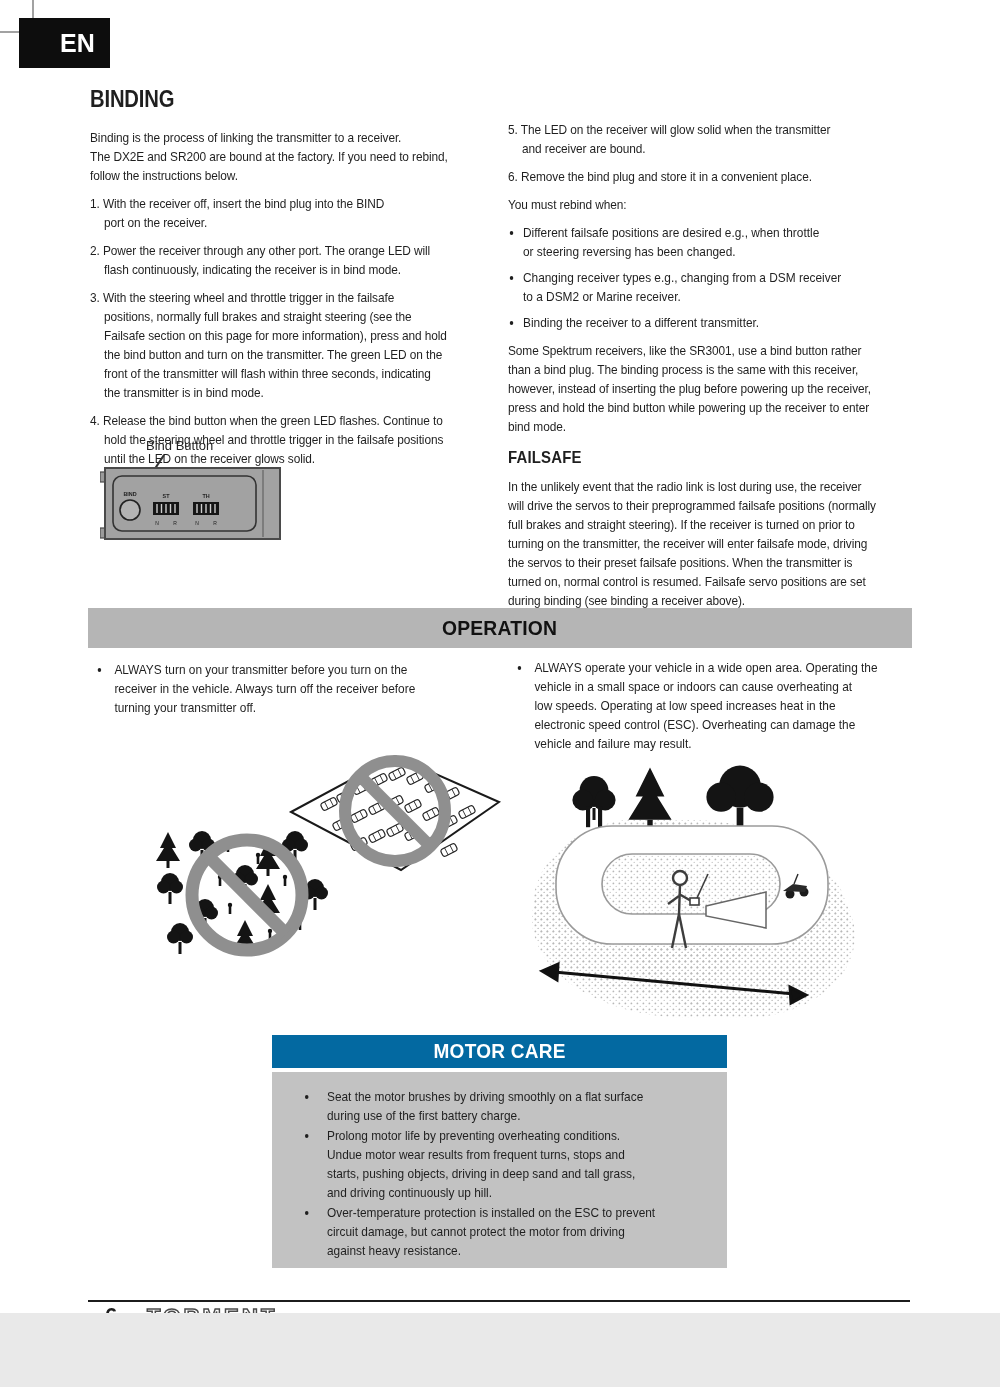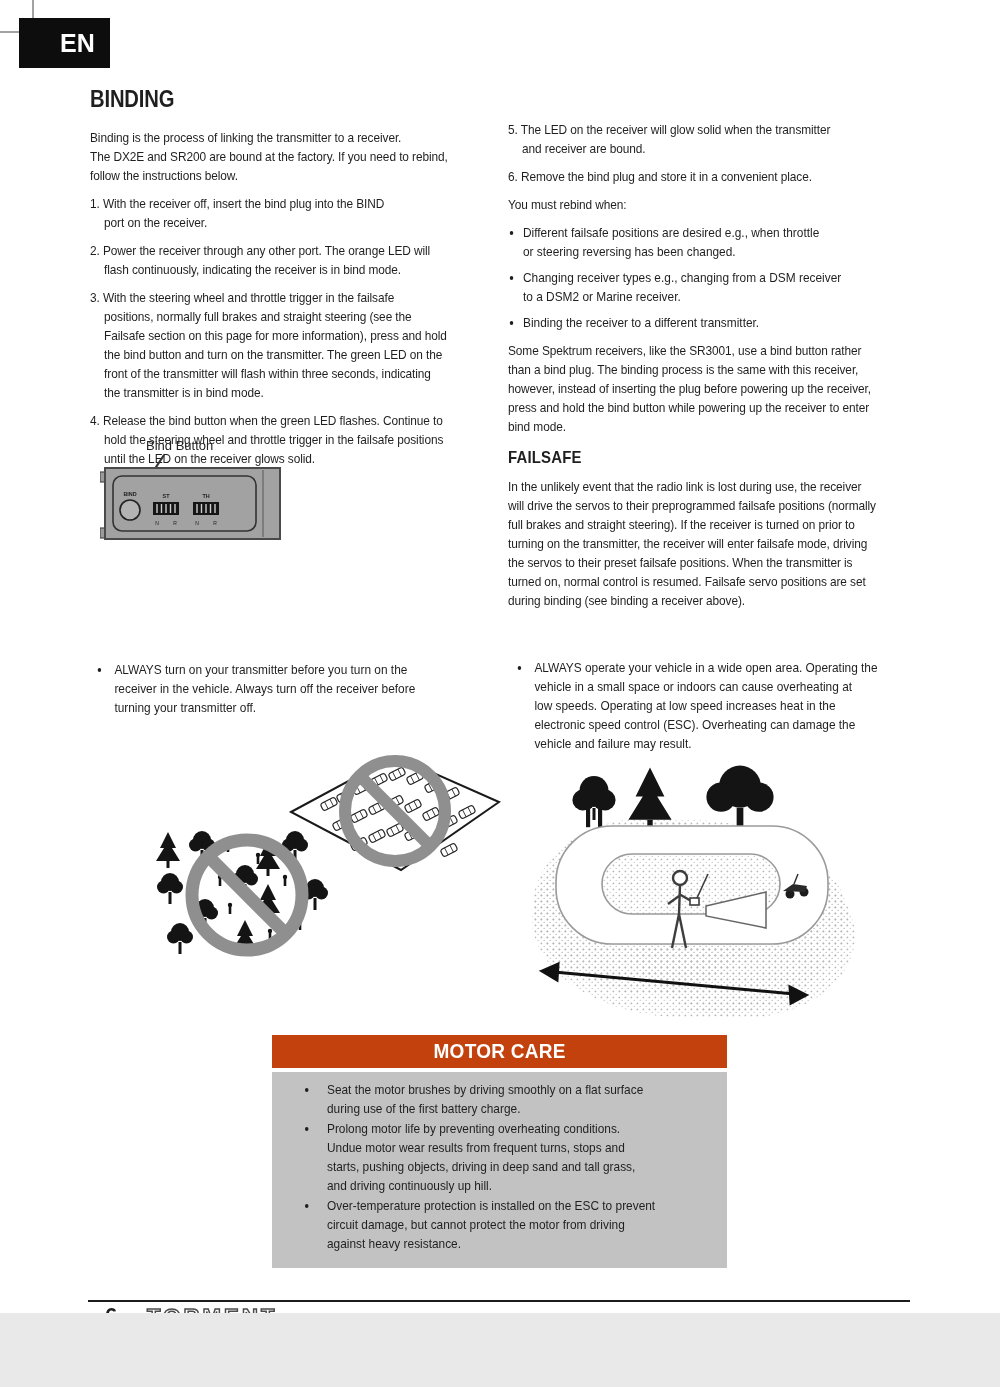--- a/index.html
+++ b/index.html
@@ -23,23 +23,23 @@
   ul.dots li{white-space:pre-line;margin-bottom:7px;font-size:13.5px;line-height:19px;}
   
   .op-bar{left:88px;top:608px;width:824px;height:40px;background:#b5b5b5;display:flex;align-items:center;justify-content:center;}
   .bar-title{font-size:21px;font-weight:bold;color:#111;transform:scaleX(0.92);letter-spacing:0.2px;}
   .op-col-l{left:88px;top:660px;width:448px;}
   .op-col-r{left:508px;top:658px;width:464px;}
   ul.op{margin:0;padding-left:26px;list-style:disc;}
   ul.op li{white-space:pre-line;font-size:13.5px;line-height:19px;padding-left:4px;}
   
   .mc{left:272px;top:1035px;width:455px;}
-  .mc-header{height:33px;background:#c2410c;color:#fff;display:flex;align-items:center;justify-content:center;margin-bottom:4px;}
+  .mc-header{height:33px;background:#0369a1;color:#fff;display:flex;align-items:center;justify-content:center;margin-bottom:4px;}
   .mc-title{font-size:20px;font-weight:bold;transform:scaleX(0.95);letter-spacing:0.3px;}
-  .mc-body{background:#c2c2c2;height:196px;padding-top:8px;box-sizing:border-box;}
+  .mc-body{background:#c2c2c2;height:196px;padding-top:15px;box-sizing:border-box;}
   ul.mc-list{margin:0 0 0 18px;padding-left:32px;list-style:disc;width:478px;}
   ul.mc-list li{white-space:pre-line;font-size:13.5px;line-height:19px;padding-left:10px;margin-bottom:1px;}
   
   .footer-line{left:88px;top:1300px;width:822px;height:2px;background:#1c1c1c;}
   .page-num{left:105px;top:1303px;font-size:22px;font-weight:bold;}
   .brand{left:147px;top:1304px;font-size:21px;font-weight:bold;letter-spacing:3px;
          color:#ffffff;-webkit-text-stroke:1.4px #4a4a4a;text-stroke:1.4px #4a4a4a;transform:scaleX(1.05);transform-origin:0 0;}
   .watermark{left:390px;top:1242px;font-size:64px;font-family:cursive;color:#e2a48e;opacity:0.88;
              letter-spacing:1px;z-index:40;white-space:nowrap;}
   svg text{font-family:"Liberation Sans",sans-serif;}
@@ -141,20 +141,23 @@
     <h2 class="sub">FAILSAFE</h2>
     <p class="para body-text">In the unlikely event that the radio link is lost during use, the receiver
 will drive the servos to their preprogrammed failsafe positions (normally
 full brakes and straight steering). If the receiver is turned on prior to
 turning on the transmitter, the receiver will enter failsafe mode, driving
 the servos to their preset failsafe positions. When the transmitter is
 turned on, normal control is resumed. Failsafe servo positions are set
 during binding (see binding a receiver above).</p>
   </div>
 
+  <div class="abs op-bar">
+    <span class="bar-title">OPERATION</span>
+  </div>
   <div class="abs op-col-l cond">
     <ul class="op">
       <li>ALWAYS turn on your transmitter before you turn on the
 receiver in the vehicle. Always turn off the receiver before
 turning your transmitter off.</li>
     </ul>
   </div>
   <div class="abs op-col-r cond">
     <ul class="op">
       <li>ALWAYS operate your vehicle in a wide open area. Operating the

